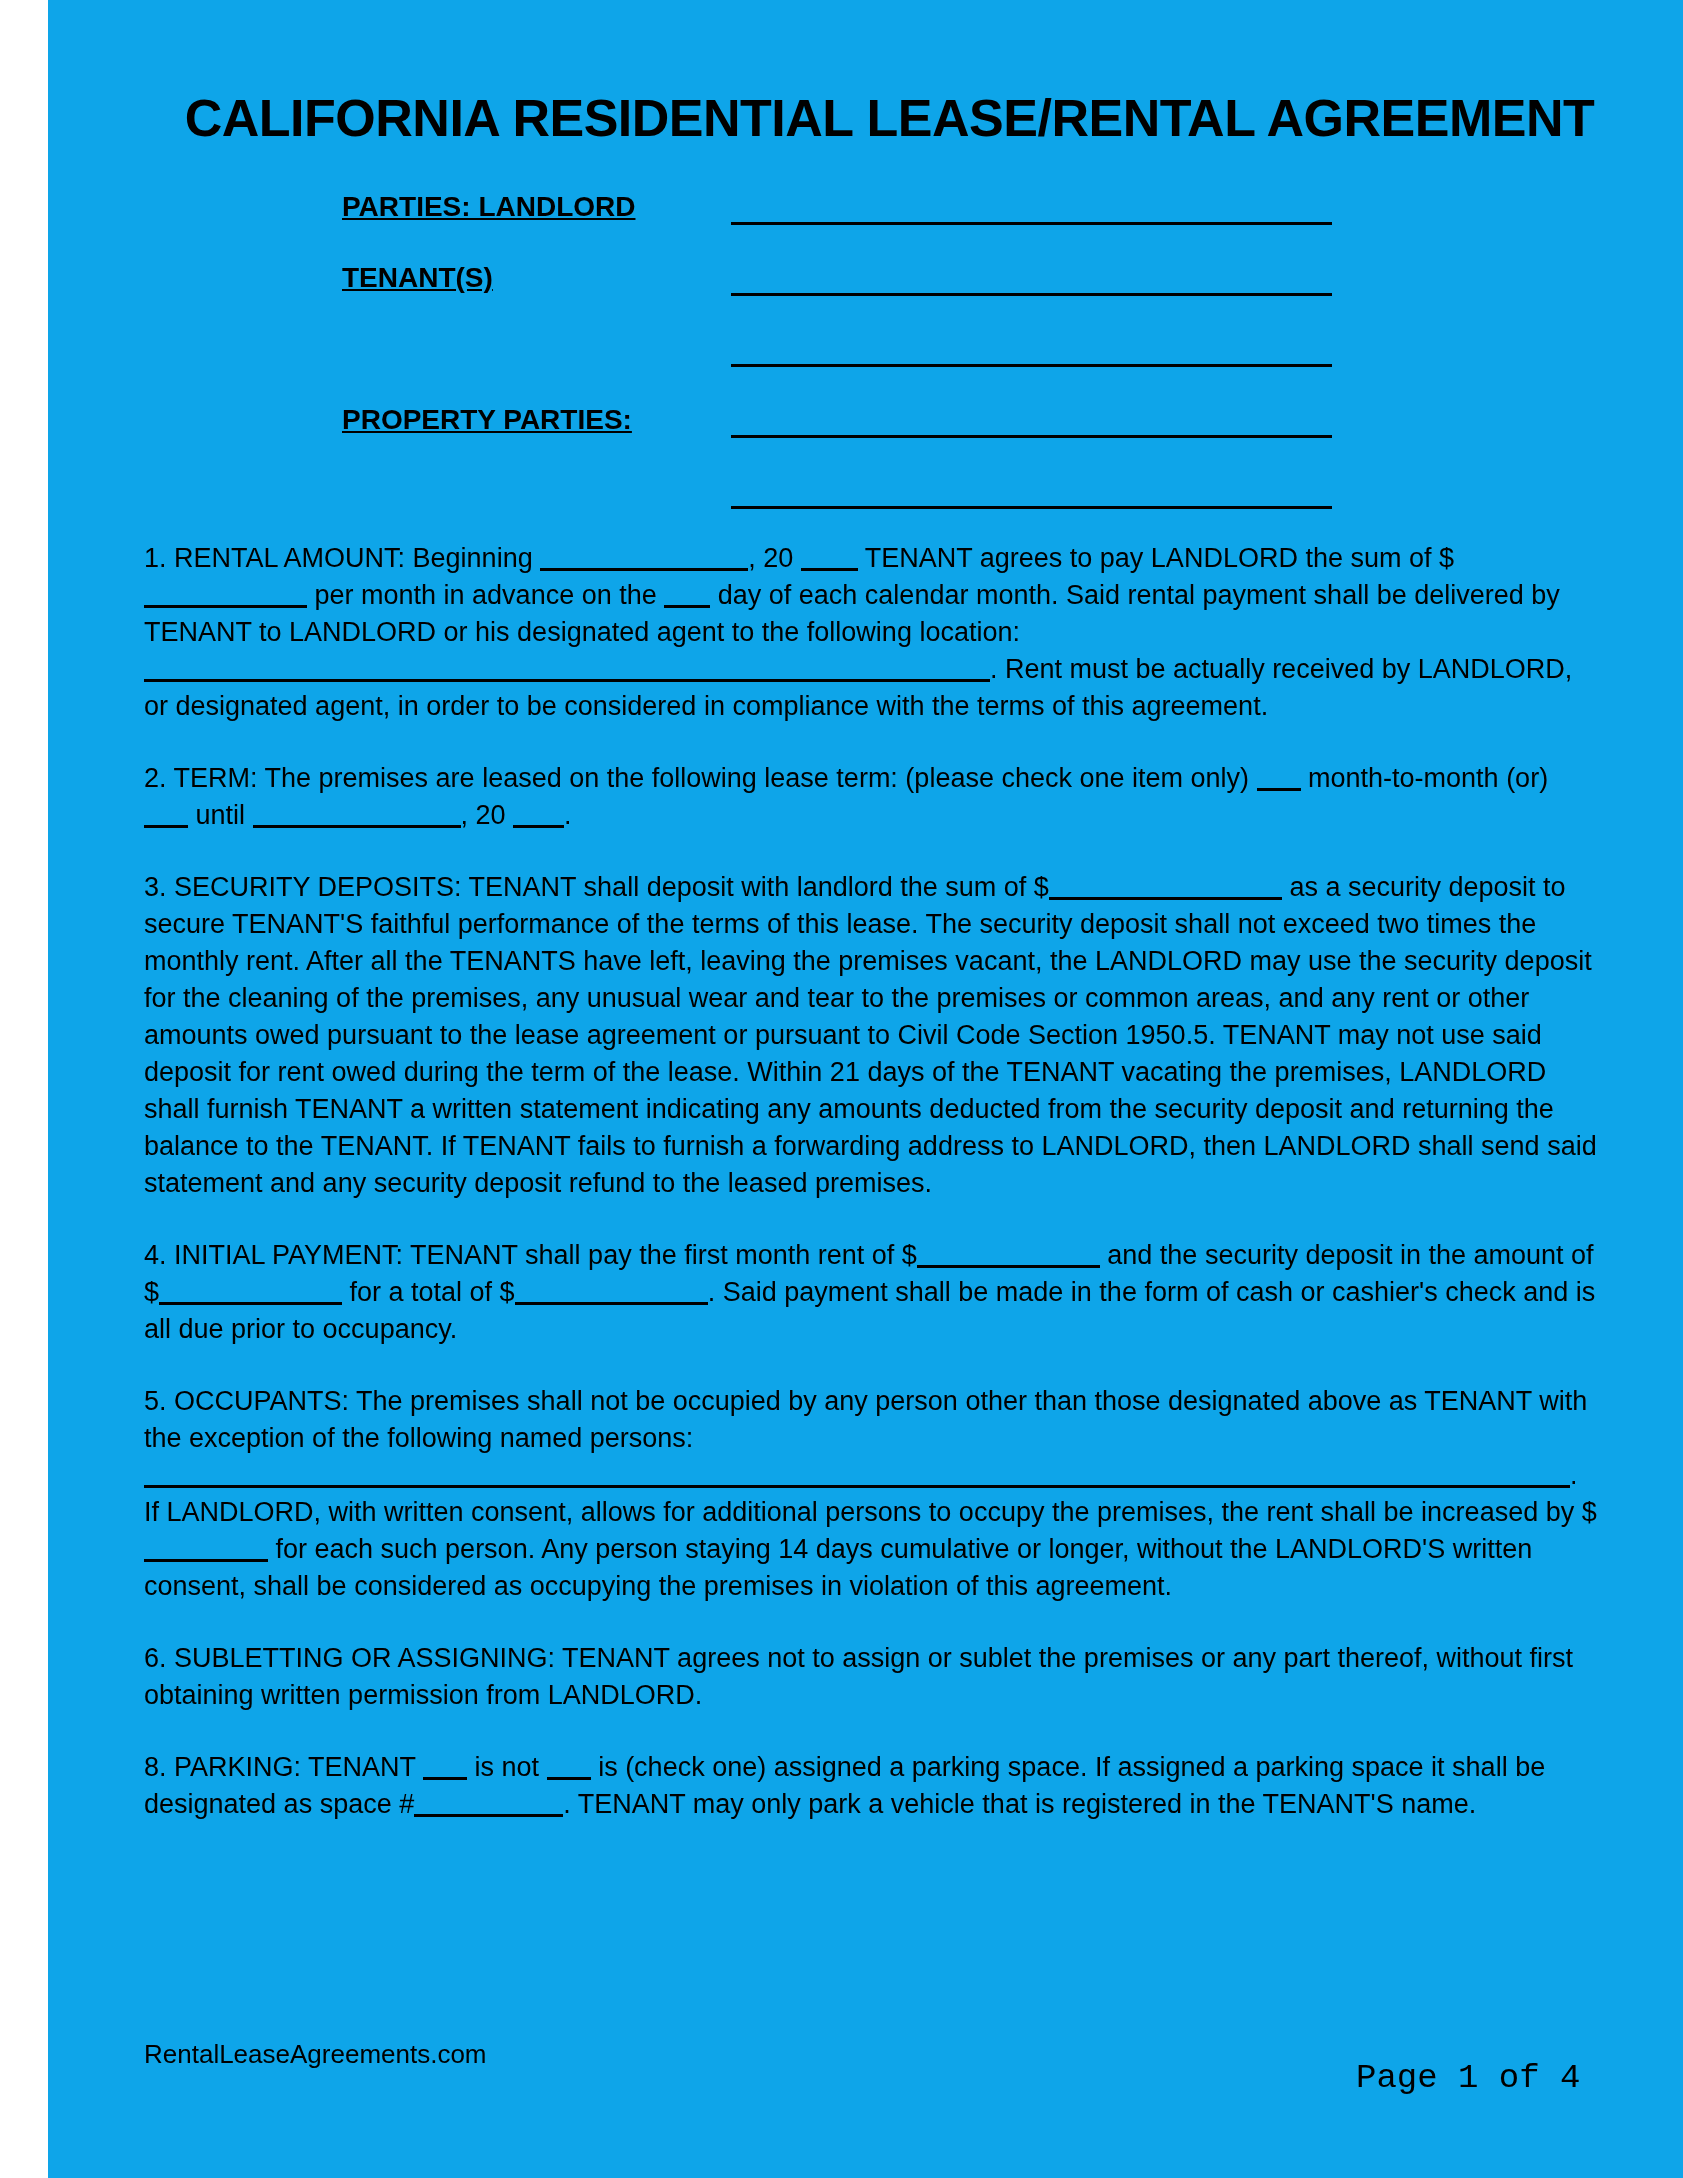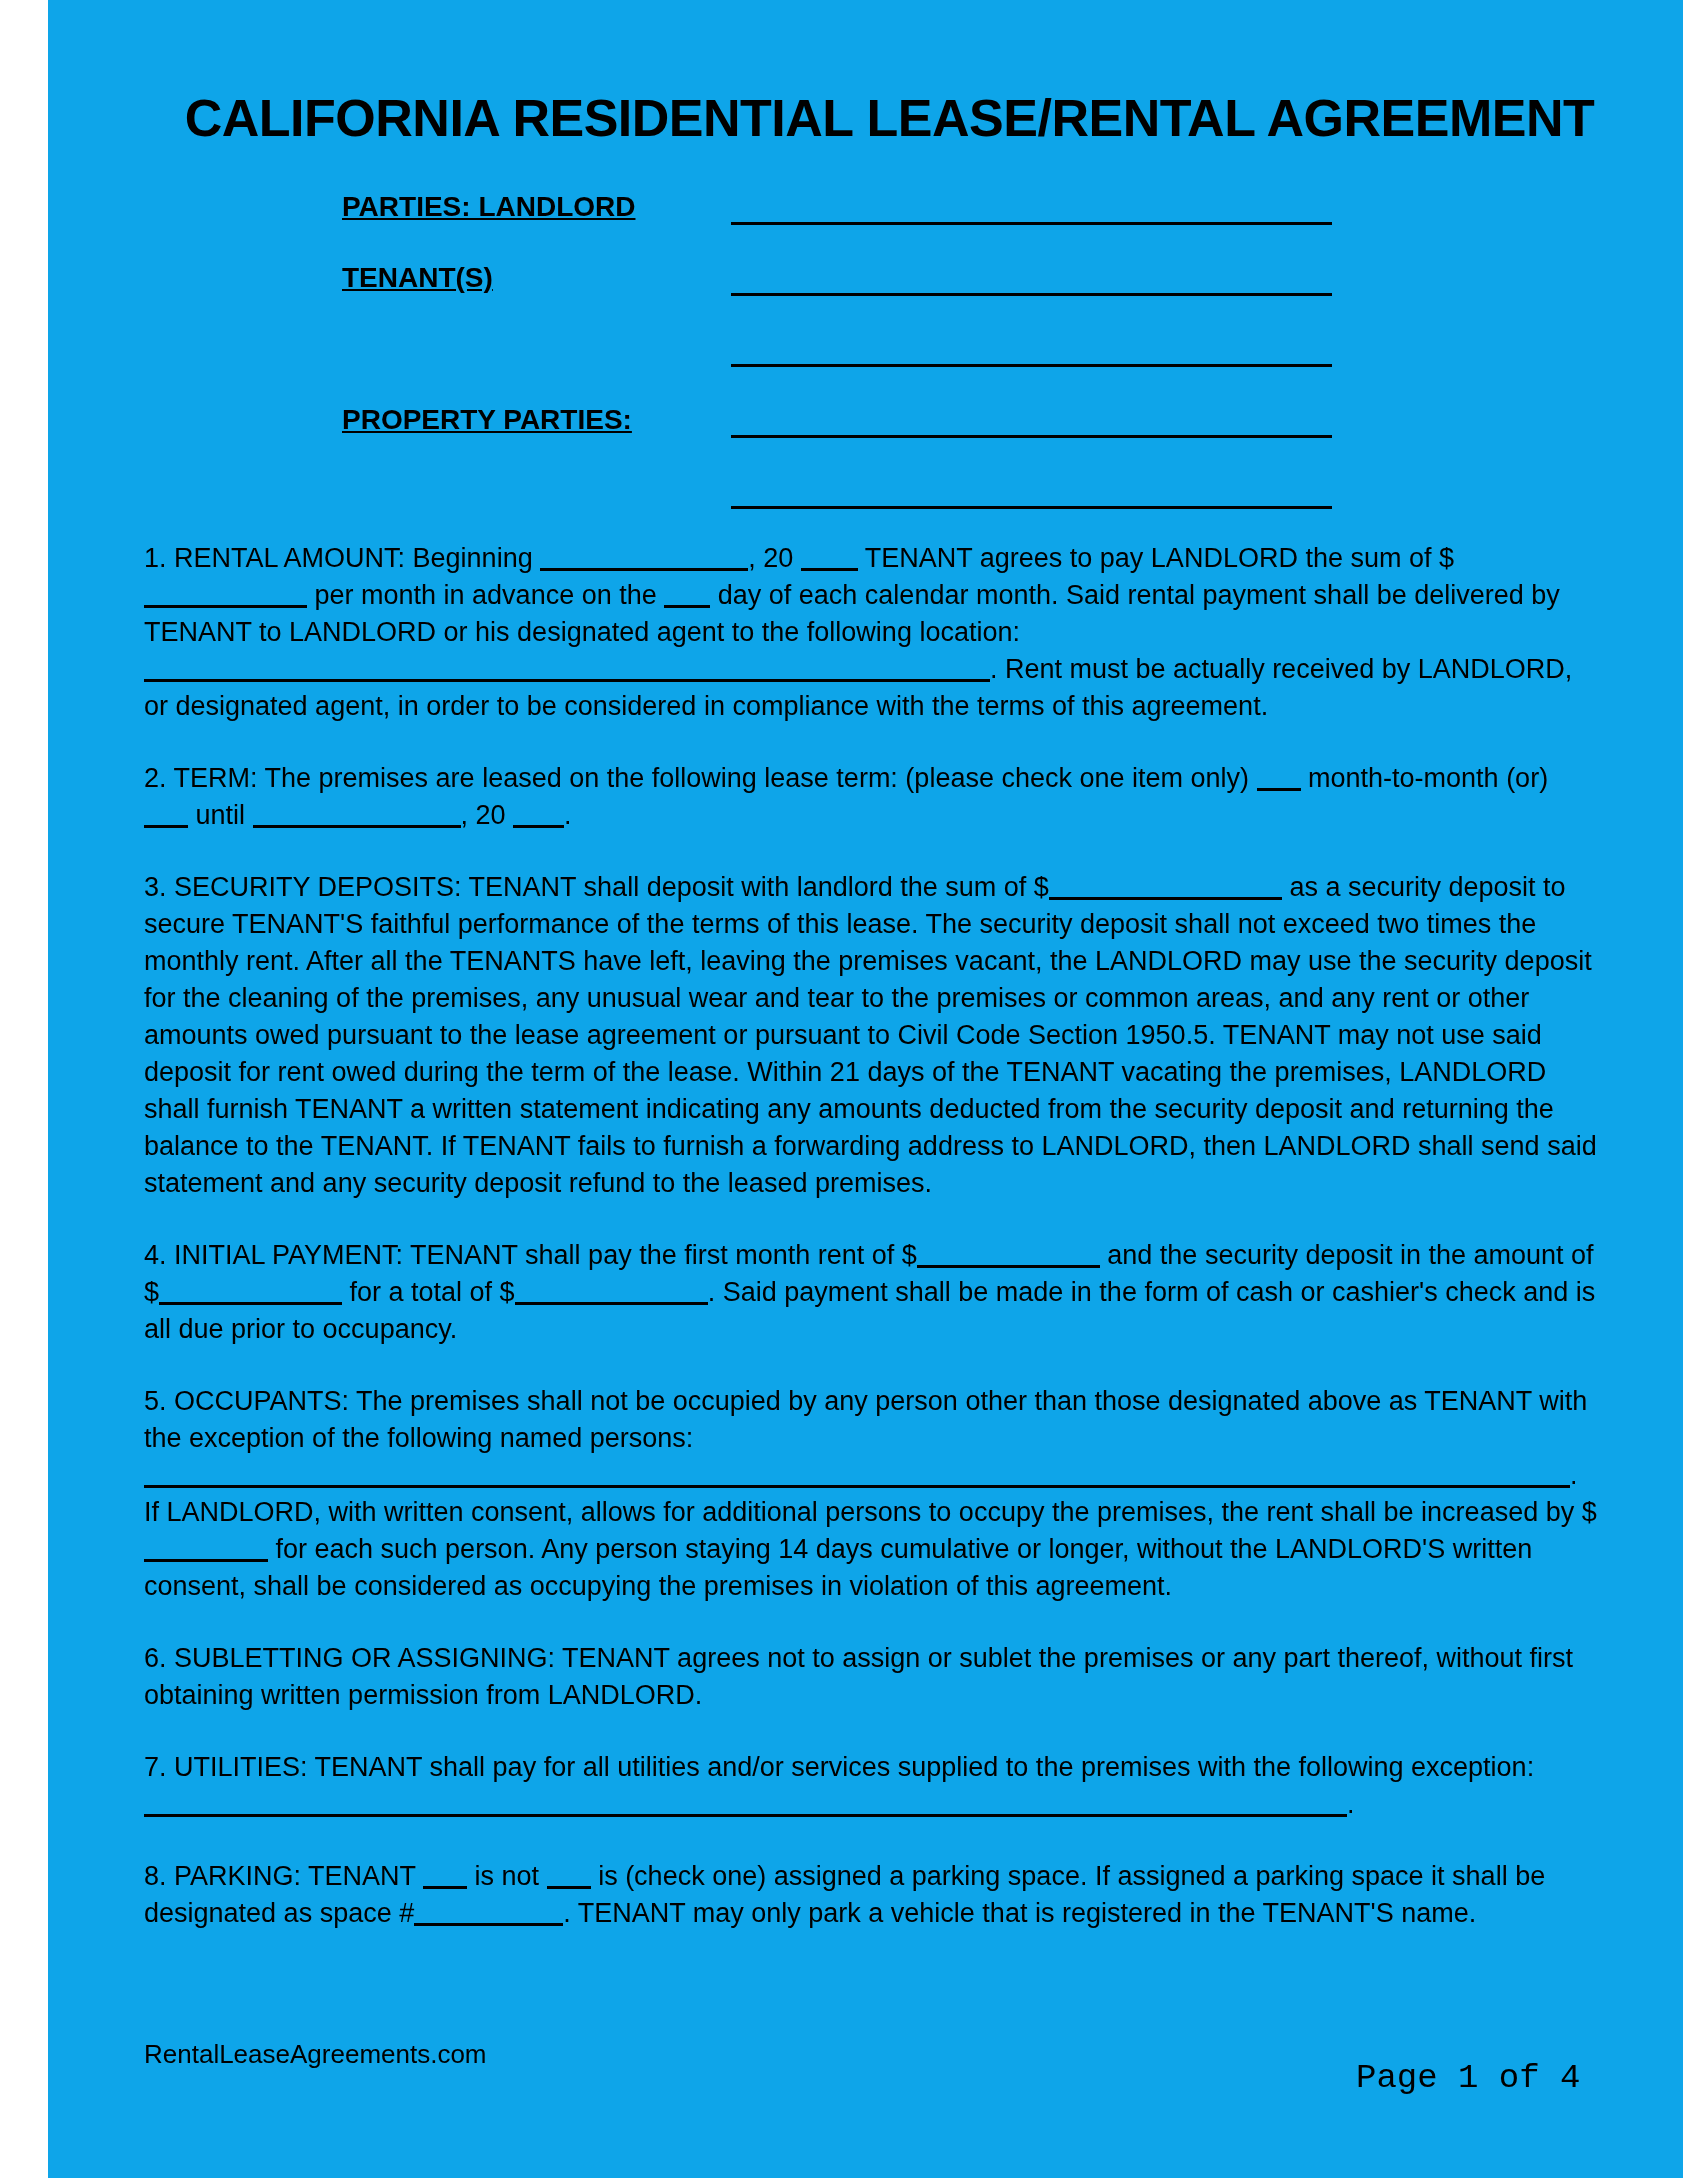--- a/index.html
+++ b/index.html
@@ -93,21 +93,20 @@
       </div>
     </div>
 
   <div class="sections">
       <p class="section"><strong>1. RENTAL AMOUNT:</strong> Beginning <span class="blank" style="width: 208px;"></span>, 20 <span class="blank" style="width: 57px;"></span> TENANT agrees to pay LANDLORD the sum of $<span class="blank" style="width: 163px;"></span> per month in advance on the <span class="blank" style="width: 46px;"></span> day of each calendar month. Said rental payment shall be delivered by TENANT to LANDLORD or his designated agent to the following location: <span class="blank" style="width: 846px;"></span>. Rent must be actually received by LANDLORD, or designated agent, in order to be considered in compliance with the terms of this agreement.</p>
       <p class="section"><strong>2. TERM:</strong> The premises are leased on the following lease term: (please check one item only)  <span class="blank" style="width: 44px;"></span> month-to-month (or) <span class="blank" style="width: 44px;"></span> until <span class="blank" style="width: 208px;"></span>, 20 <span class="blank" style="width: 51px;"></span>.</p>
       <p class="section"><strong>3. SECURITY DEPOSITS</strong>: TENANT shall deposit with landlord the sum of  $<span class="blank" style="width: 233px;"></span> as a security deposit to secure TENANT'S faithful performance of the terms of this lease. The security deposit shall not exceed two times the monthly rent. After all the TENANTS have left, leaving the premises vacant, the LANDLORD may use the security deposit for the cleaning of the premises, any unusual wear and tear to the premises or common areas, and any rent or other amounts owed pursuant to the lease agreement or pursuant to Civil Code Section 1950.5. TENANT may not use said deposit for rent owed during the term of the lease. Within 21 days of the TENANT vacating the premises, LANDLORD shall furnish TENANT a written statement indicating any amounts deducted from the security deposit and returning the balance to the TENANT. If TENANT fails to furnish a forwarding address to LANDLORD, then LANDLORD shall send said statement and any security deposit refund to the leased premises.</p>
       <p class="section"><strong>4. INITIAL PAYMENT</strong>: TENANT shall pay the first month rent of $<span class="blank" style="width: 183px;"></span> and the security deposit in the amount of $<span class="blank" style="width: 183px;"></span> for a total of $<span class="blank" style="width: 193px;"></span>. Said payment shall be made in the form of cash or cashier's check and is all due prior to occupancy.</p>
       <p class="section"><strong>5. OCCUPANTS</strong>: The premises shall not be occupied by any person other than those designated above as TENANT with the exception of the following named persons:<span class="blank" style="width: 1426px;"></span>. If LANDLORD, with written consent, allows for additional persons to occupy the premises, the rent shall be increased by $ <span class="blank" style="width: 124px;"></span> for each such person. Any person staying 14 days cumulative or longer, without the LANDLORD'S written consent, shall be considered as occupying the premises in violation of this agreement.</p>
       <p class="section"><strong>6. SUBLETTING OR ASSIGNING:</strong> TENANT agrees not to assign or sublet the premises or any part thereof, without first obtaining written permission from LANDLORD.</p>
-      <p class="section"><strong>7. UTILITIES:</strong> TENANT shall pay for all utilities and/or services supplied to the premises with the following exception:  <span class="blank" style="width: 1203px;"></span>.</p>
       <p class="section"><strong>8. PARKING:</strong> TENANT <span class="blank" style="width: 44px;"></span> is not <span class="blank" style="width: 44px;"></span> is (check one) assigned a parking space. If assigned a parking space it shall be designated as space  #<span class="blank" style="width: 149px;"></span>. TENANT may only park a vehicle that is registered in the TENANT'S name.</p>
     </div>
 
   <div class="footer-site">RentalLeaseAgreements.com</div>
 
   <div class="footer-page">Page 1 of 4</div>
 
 </div>
 
 

